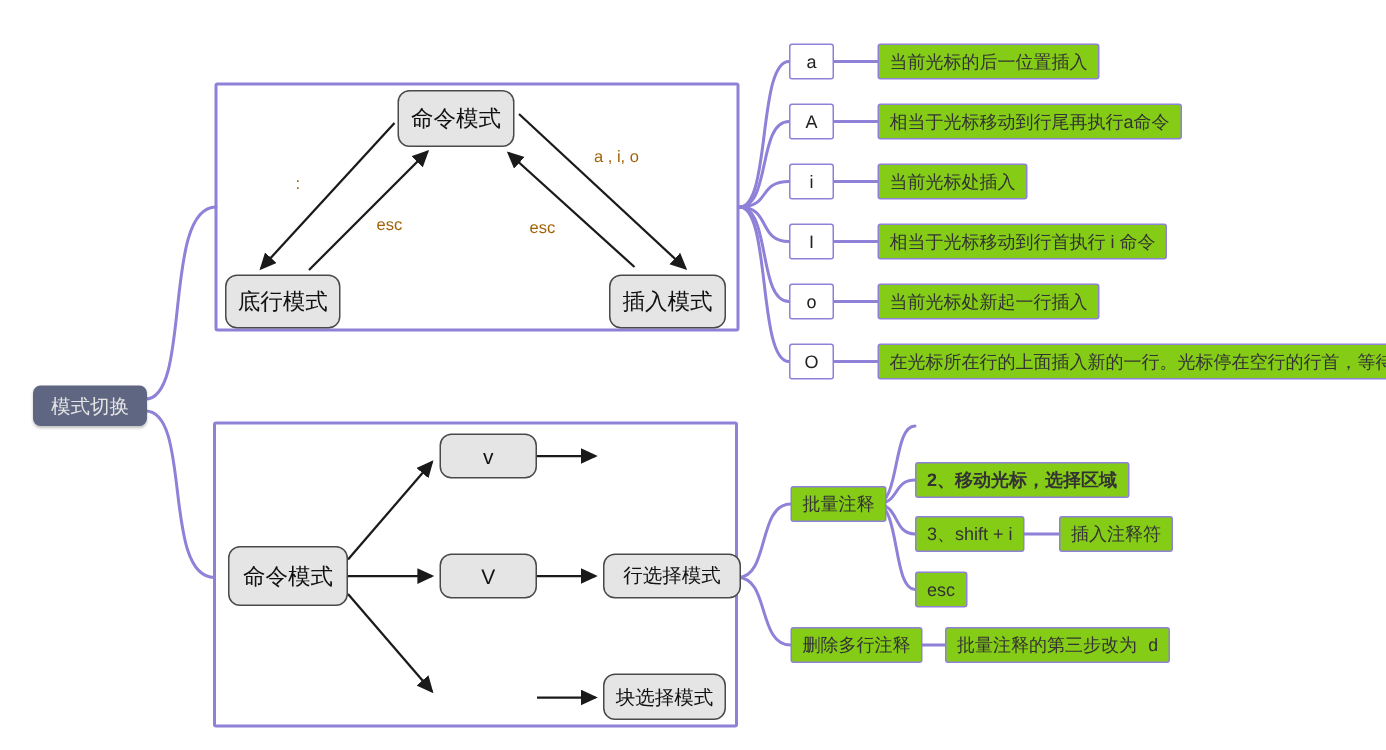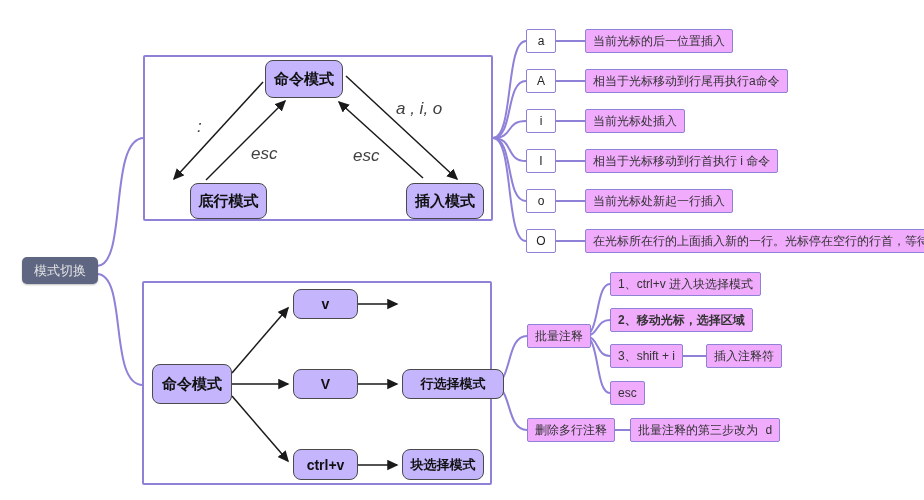--- a/index.html
+++ b/index.html
@@ -6,39 +6,39 @@
   html,body { background:#ffffff; }
   body { font-family:"Liberation Sans","DejaVu Sans",sans-serif; }
   .canvas {
     position:relative; width:924px; height:500px; background:#ffffff; overflow:hidden;
     --purple:#8f80d8; --ink:#1a1a1a;
   }
   .wires { position:absolute; left:0; top:0; width:924px; height:500px; }
   .gbox { position:absolute; border:2px solid var(--purple); border-radius:2px; background:transparent; }
   .wnode {
     position:absolute; display:flex; align-items:center; justify-content:center;
-    background:#c4b5fd; border:1.6px solid #4a4a4a; border-radius:8px;
-    font-size:15px; color:#111; white-space:nowrap;font-weight:bold;
+    background:#e5e5e5; border:1.6px solid #4a4a4a; border-radius:8px;
+    font-size:15px; color:#111; white-space:nowrap;
   }
   .key {
     position:absolute; display:flex; align-items:center; justify-content:center;
     background:#fff; border:1.6px solid var(--purple); border-radius:2px;
     font-size:12px; color:#222;
   }
   .pbox {
     position:absolute; display:inline-flex; align-items:center;
-    background:#f0abfc; border:1.6px solid var(--purple); border-radius:2px;
+    background:#84cc16; border:1.6px solid var(--purple); border-radius:2px;
     font-size:12px; color:#333; padding:0 7px; height:24px; white-space:nowrap;
   }
   .root {
     position:absolute; display:flex; align-items:center; justify-content:center;
     background:#5e6682; color:#e5e5e5; border-radius:5px; font-size:13px;
     box-shadow:0 1px 2px rgba(0,0,0,0.25);
   }
-  .elabel { position:absolute; font-size:17px; color:#404040; white-space:nowrap;font-style:italic; }
+  .elabel { position:absolute; font-size:11px; color:#a16207; white-space:nowrap; }
 </style>
 </head>
 <body>
 
 <div class="canvas">
 
   <svg class="wires" viewBox="0 0 924 500">
     <defs>
       <marker id="ah" markerWidth="9" markerHeight="8" refX="6.5" refY="3.5" orient="auto">
         <path d="M0,0 L7.5,3.5 L0,7 z" fill="#1a1a1a"></path>
@@ -90,21 +90,21 @@
       <path d="M 358 384 L 397 384" marker-end="url(#ah)"></path>
       <path d="M 358 465 L 397 465" marker-end="url(#ah)"></path>
     </g>
   </svg>
 
   <div class="root" style="left:22px; top:257px; width:76px; height:27px;">模式切换</div>
 
   <div class="gbox" style="left:143px; top:55px; width:350px; height:166px;"></div>
 
   <div class="wnode" style="left:265px; top:60px; width:78px; height:38px;">命令模式</div>
-  <div class="wnode" style="left:150px; top:183px; width:77px; height:36px;margin-left:40px;">底行模式</div>
+  <div class="wnode" style="left:150px; top:183px; width:77px; height:36px;">底行模式</div>
   <div class="wnode" style="left:406px; top:183px; width:78px; height:36px;">插入模式</div>
 
   <div class="elabel" style="left:197px; top:117px;">:</div>
   <div class="elabel" style="left:251px; top:144px;">esc</div>
   <div class="elabel" style="left:353px; top:146px;">esc</div>
   <div class="elabel" style="left:396px; top:99px;">a , i, o</div>
 
   <div class="key" style="left:526px; top:29px; width:30px; height:24px;">a</div>
   <div class="pbox" style="left:585px; top:29px;">当前光标的后一位置插入</div>
 
@@ -122,28 +122,26 @@
 
   <div class="key" style="left:526px; top:229px; width:30px; height:24px;">O</div>
   <div class="pbox" style="left:585px; top:229px;">在光标所在行的上面插入新的一行。光标停在空行的行首，等待输入文本</div>
 
   <div class="gbox" style="left:142px; top:281px; width:350px; height:204px;"></div>
 
   <div class="wnode" style="left:152px; top:364px; width:80px; height:40px;">命令模式</div>
 
   <div class="wnode" style="left:293px; top:289px; width:65px; height:30px; font-size:14px;">v</div>
   <div class="wnode" style="left:293px; top:369px; width:65px; height:30px; font-size:14px;">V</div>
-  <div class="wnode" style="left:293px; top:449px; width:65px; height:31px; font-size:14px;">ctrl+v</div>
 
-  <div class="wnode" style="left:402px; top:369px; width:102px; height:30px; font-size:13px;">行选择模式</div>
+  <div class="wnode" style="left:402px; top:369px; width:92px; height:30px; font-size:13px;">行选择模式</div>
   <div class="wnode" style="left:402px; top:449px; width:82px; height:31px; font-size:13px;">块选择模式</div>
 
   <div class="pbox" style="left:527px; top:324px;">批量注释</div>
 
-  <div class="pbox" style="left:610px; top:272px;">1、ctrl+v  进入块选择模式</div>
   <div class="pbox" style="left:610px; top:308px;font-weight:bold;">2、移动光标，选择区域</div>
   <div class="pbox" style="left:610px; top:344px;">3、shift + i</div>
   <div class="pbox" style="left:610px; top:381px;">esc</div>
 
   <div class="pbox" style="left:706px; top:344px;">插入注释符</div>
 
   <div class="pbox" style="left:527px; top:418px;">删除多行注释</div>
   <div class="pbox" style="left:630px; top:418px;font-family:Liberation Mono, monospace;">批量注释的第三步改为 d</div>
 
 </div>

